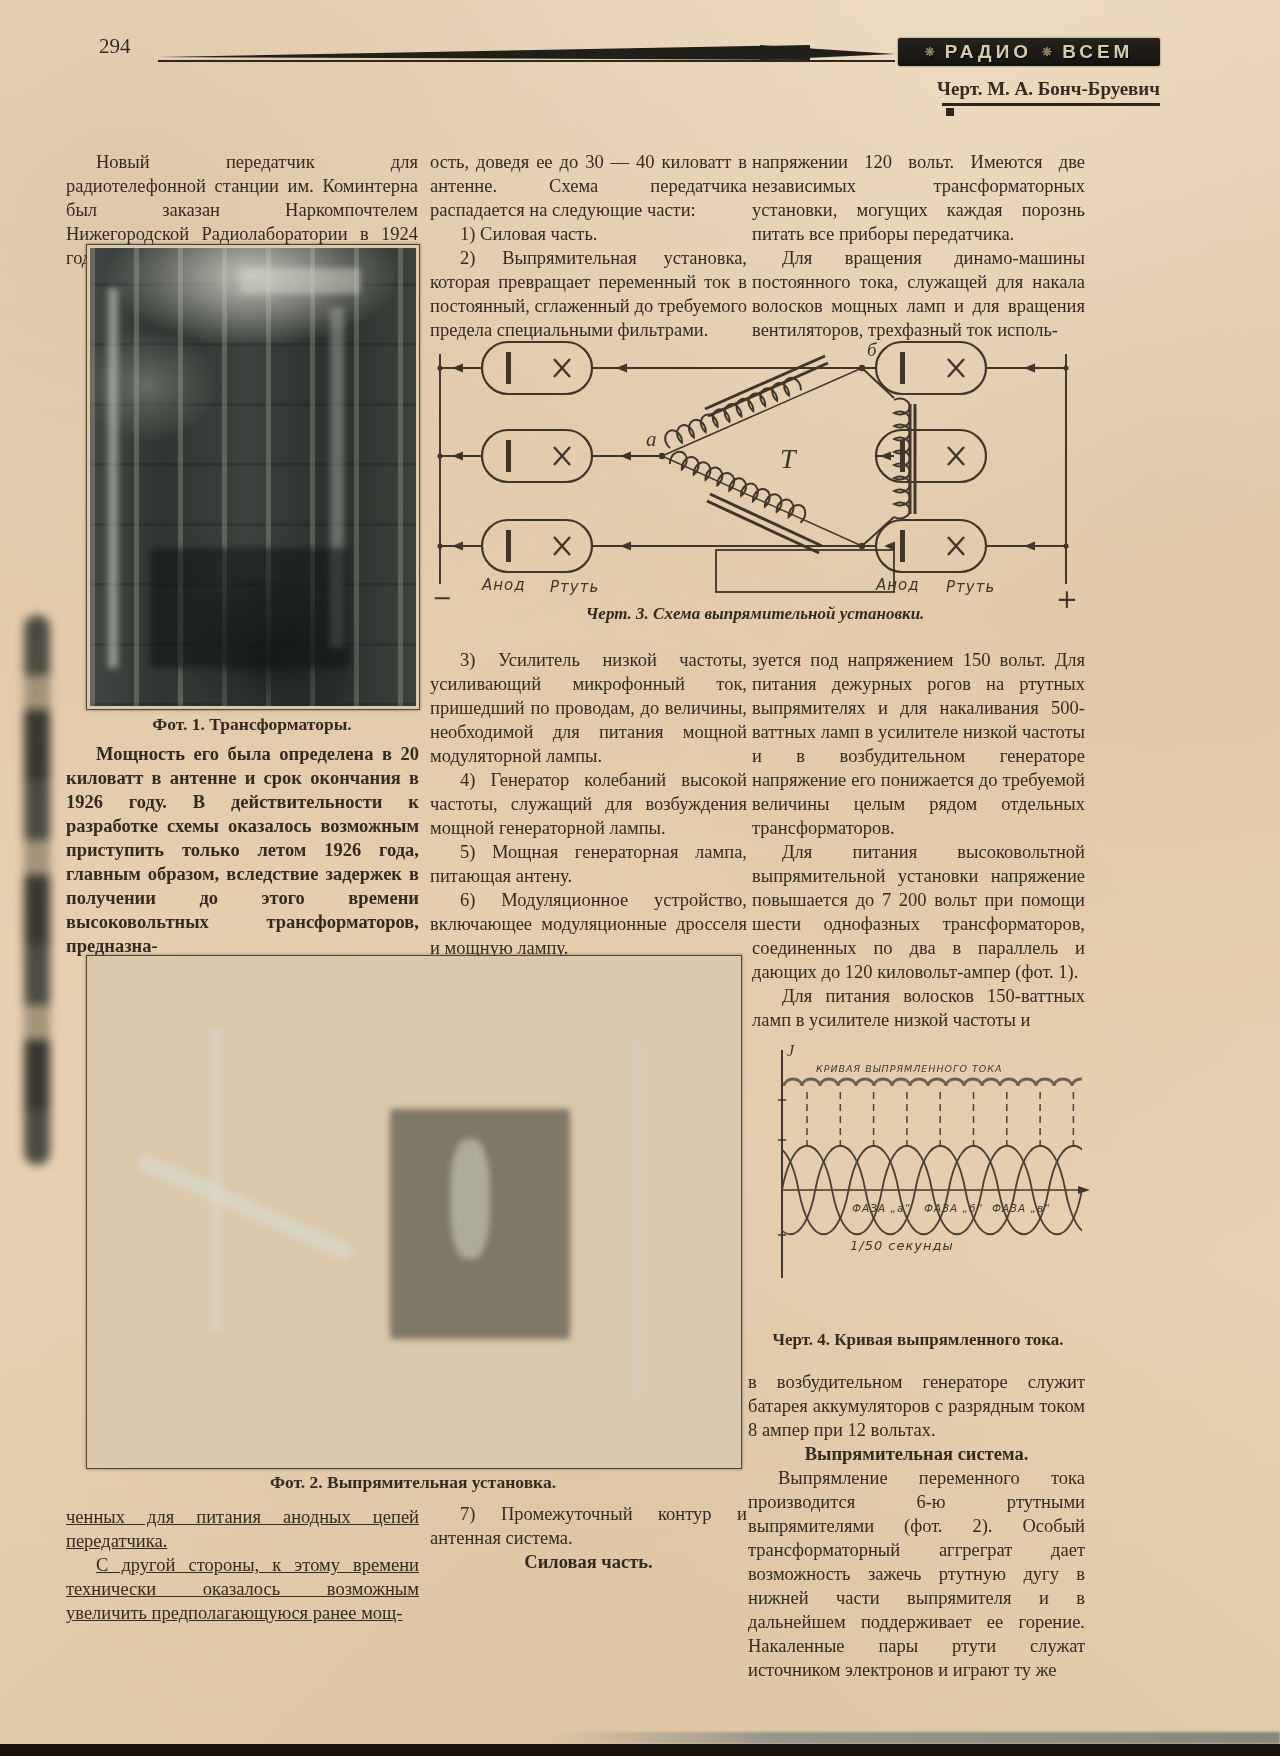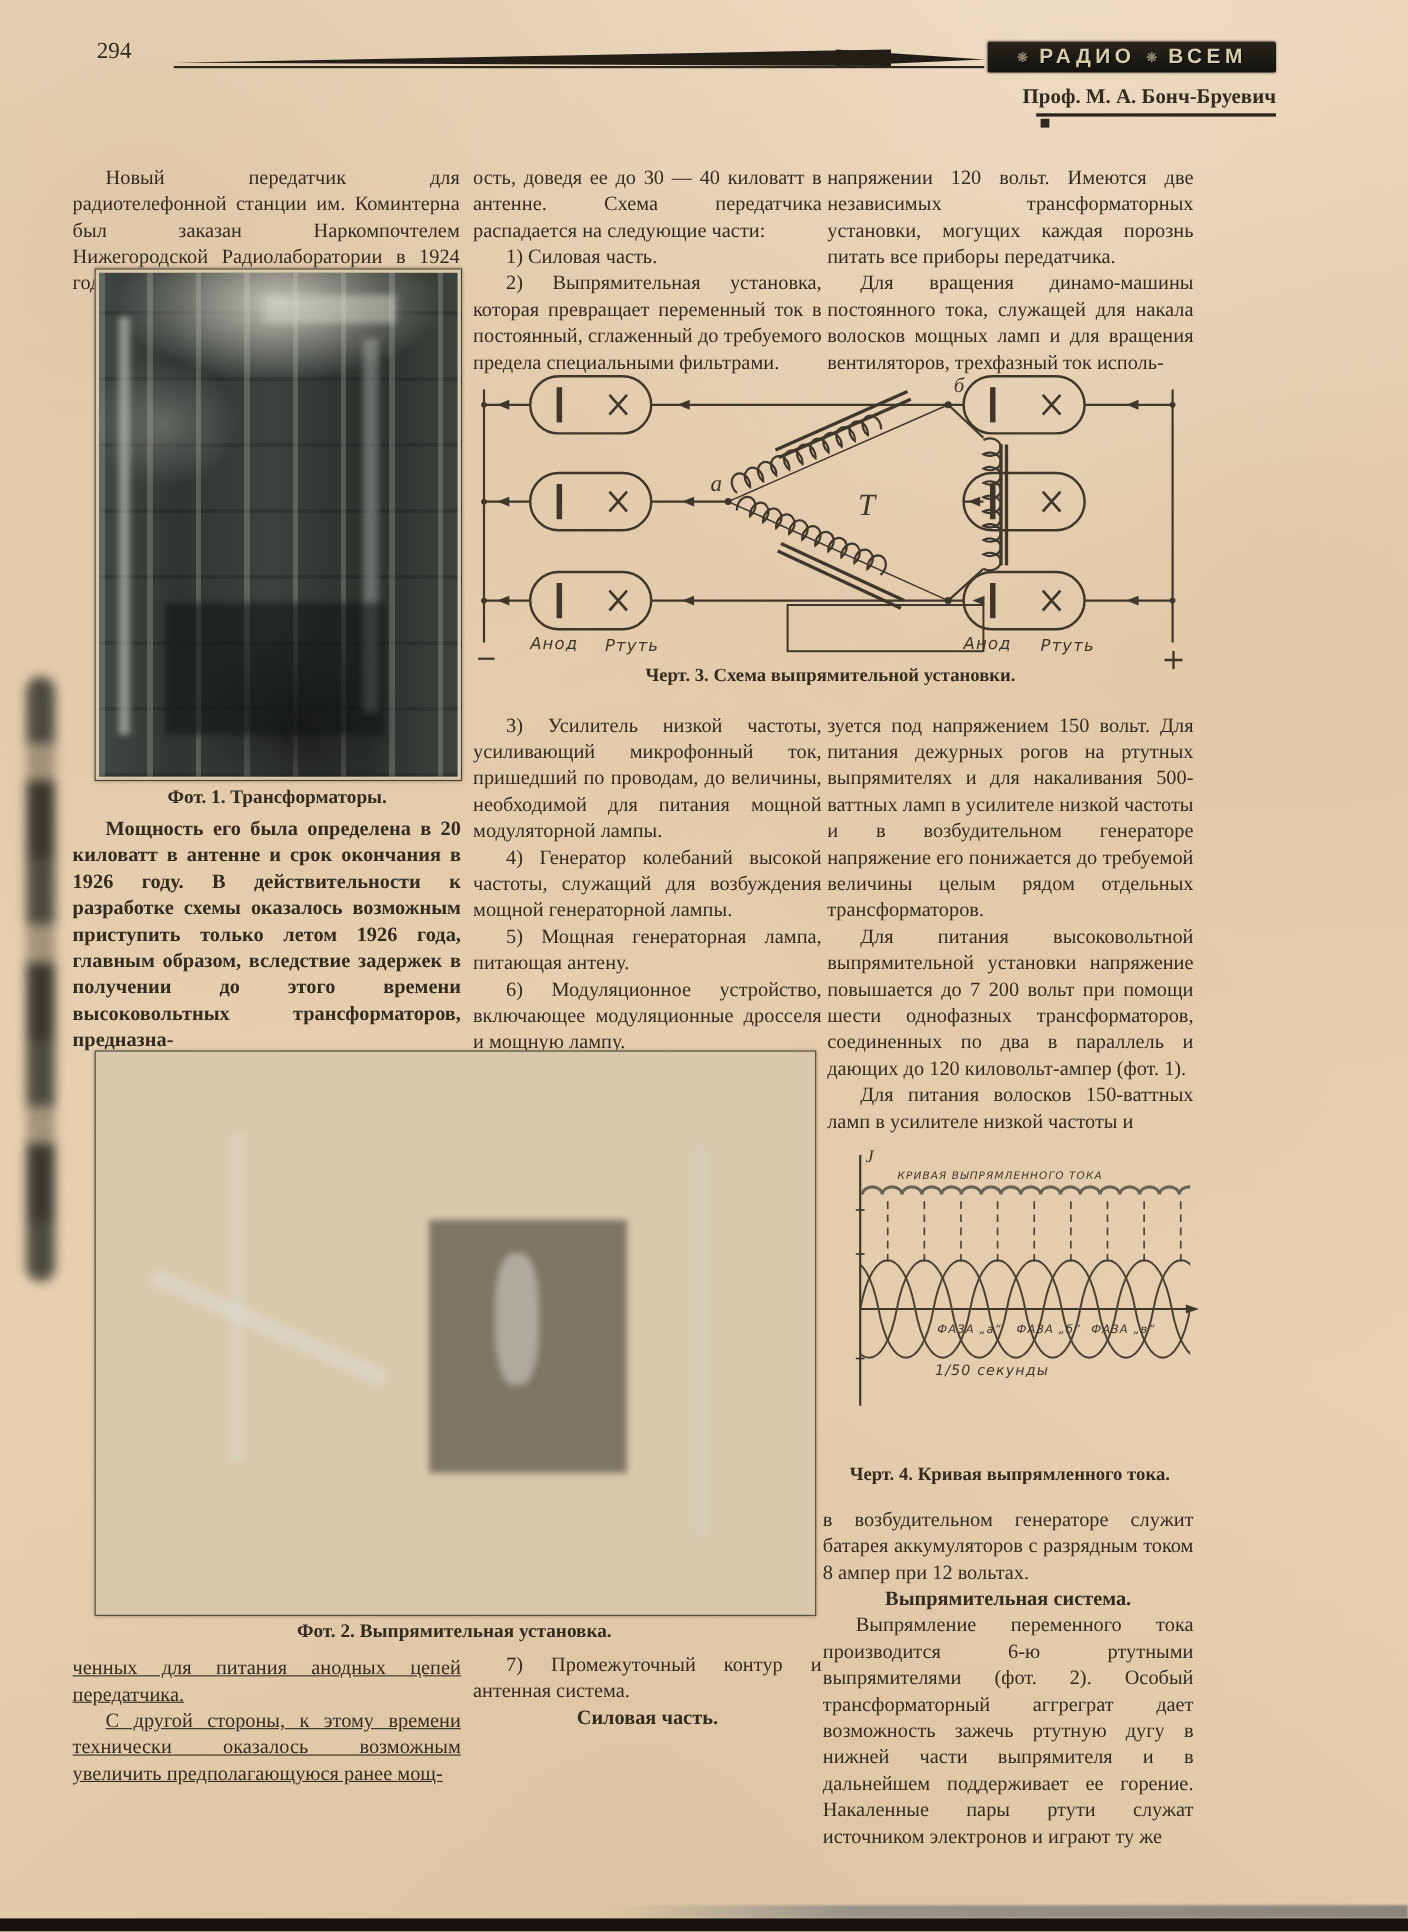--- a/index.html
+++ b/index.html
@@ -10,21 +10,21 @@
       radial-gradient(circle at 90% 28%, rgba(125,85,45,0.08), transparent 45%),
       radial-gradient(circle at 45% 80%, rgba(125,85,45,0.07), transparent 50%),
       radial-gradient(circle at 75% 3%, rgba(245,230,210,0.45), transparent 28%),
       linear-gradient(180deg,#ecd8bc 0%,#e7d0b0 40%,#e9d3b4 72%,#e2cba9 100%);}
   .abs{position:absolute;}
   .bt{font-size:18.5px;line-height:24px;text-align:justify;}
   .bt p{margin:0;}
   .ind{text-indent:30px;}
   .cap{font-weight:bold;text-align:center;font-size:17.5px;}
   .h2{font-weight:bold;text-align:center;font-size:18.5px;margin:6px 0 4px 0;text-indent:0;}
-  .pagenum{font-size:21px;}
+  .pagenum{font-size:21px;margin-left:11px;}
   .logo{background:linear-gradient(180deg,#26231c,#15130f);color:#d8cbaa;
     font-family:"Liberation Sans",sans-serif;font-weight:bold;font-size:19px;letter-spacing:4px;
     display:flex;align-items:center;justify-content:center;gap:10px;border-radius:2px;
     box-shadow:0 0 2px rgba(0,0,0,.6);text-shadow:1px 1px 0 #000;}
   .logo .orn{color:#8f8569;font-size:12px;letter-spacing:0;}
   .byline{font-weight:bold;font-size:19px;text-align:right;}
   .byline-rule{height:3px;background:#2c261d;}
   .byline-sq{width:8px;height:8px;background:#2c261d;}
   .title{font-family:"Liberation Sans",sans-serif;font-weight:bold;font-size:33px;
     text-align:center;letter-spacing:.5px;color:#272117;}
@@ -73,21 +73,21 @@
     <rect x="8" y="16" width="737" height="2" fill="#2c281f"></rect>
   </svg>
 
   <div class="abs logo" style="left:898px;top:38px;width:262px;height:28px;">
     <span class="orn">❋</span>
     <span>РАДИО</span>
     <span class="orn">❋</span>
     <span>ВСЕМ</span>
   </div>
 
-  <div class="abs byline" style="left:760px;top:78px;width:400px;">Проф. М. А. Бонч-Бруевич</div>
+  <div class="abs byline" style="left:760px;top:78px;width:400px;">Черт. М. А. Бонч-Бруевич</div>
   <div class="abs byline-rule" style="left:942px;top:103px;width:218px;"></div>
   <div class="abs byline-sq" style="left:946px;top:108px;"></div>
 
 
   <div class="abs bt" style="left:66px;top:150px;width:352px;">
     <p class="ind">Новый передатчик для радиотелефонной станции им. Коминтерна был заказан Наркомпочтелем Нижегородской Радиолаборатории в 1924 году.</p>
   </div>
 
   <div class="abs photo-frame" style="left:86px;top:244px;">
     <div class="photo photo1">
@@ -195,21 +195,21 @@
     <text x="222" y="112" class="serifit" font-size="21">a</text>
     <text x="443" y="22" class="serifit" font-size="19">б</text>
     <text x="356" y="134" class="serifit" font-size="28">T</text>
     <text x="58" y="256" class="hand" font-size="15">Анод</text>
     <text x="126" y="258" class="hand" font-size="15">Ртуть</text>
     <text x="452" y="256" class="hand" font-size="15">Анод</text>
     <text x="522" y="258" class="hand" font-size="15">Ртуть</text>
     <text x="8" y="272" font-size="24">−</text>
     <text x="632" y="274" font-size="26">+</text>
   </svg>
-  <div class="abs cap" style="left:470px;top:604px;width:570px;font-size:17px;">Черт. 3. Схема выпрямительной установки.</div>
+  <div class="abs cap" style="left:470px;top:604px;width:570px;font-size:17px;font-style:italic;">Черт. 3. Схема выпрямительной установки.</div>
 
   <div class="abs bt" style="left:430px;top:648px;width:317px;">
     <p class="ind">3) Усилитель низкой частоты, усиливающий микрофонный ток, пришедший по проводам, до величины, необходимой для питания мощной модуляторной лампы.</p>
     <p class="ind">4) Генератор колебаний высокой частоты, служащий для возбуждения мощной генераторной лампы.</p>
     <p class="ind">5) Мощная генераторная лампа, питающая антену.</p>
     <p class="ind">6) Модуляционное устройство, включающее модуляционные дросселя и мощную лампу.</p>
   </div>
 
   <div class="abs bt" style="left:752px;top:648px;width:333px;">
     <p>зуется под напряжением 150 вольт. Для питания дежурных рогов на ртутных выпрямителях и для накаливания 500-ваттных ламп в усилителе низкой частоты и в возбудительном генераторе напряжение его понижается до требуемой величины целым рядом отдельных трансформаторов.</p>

